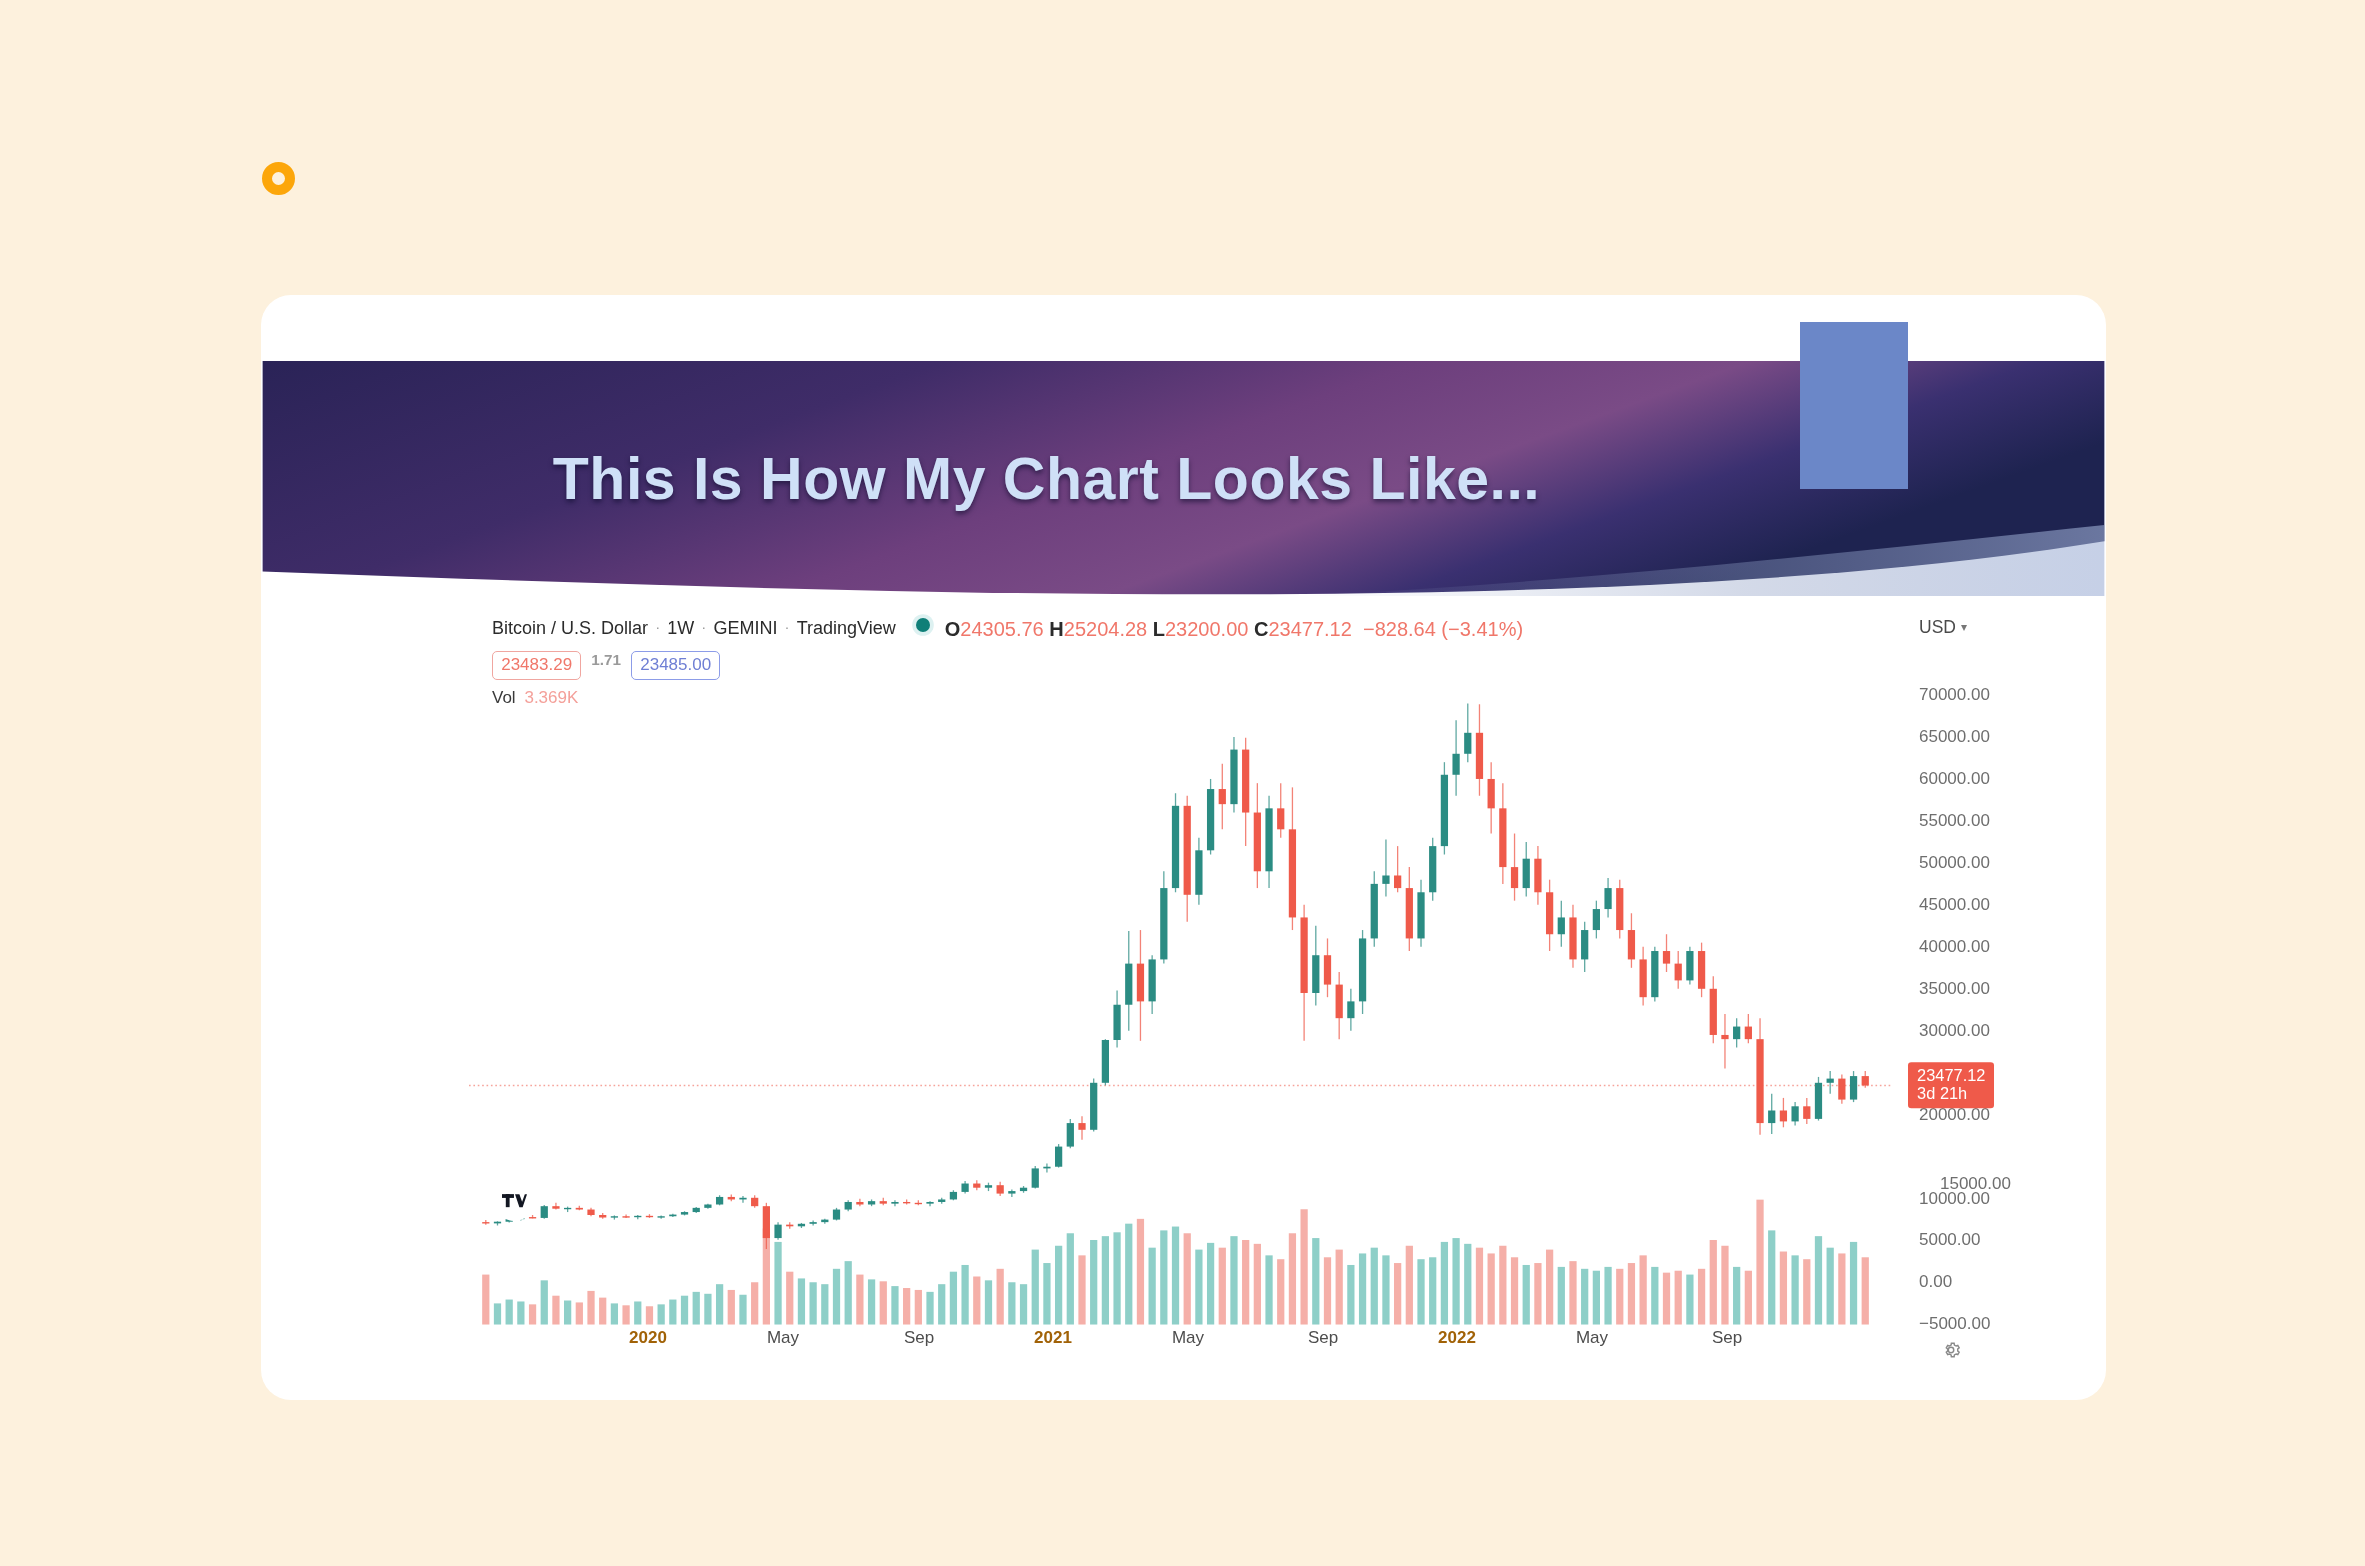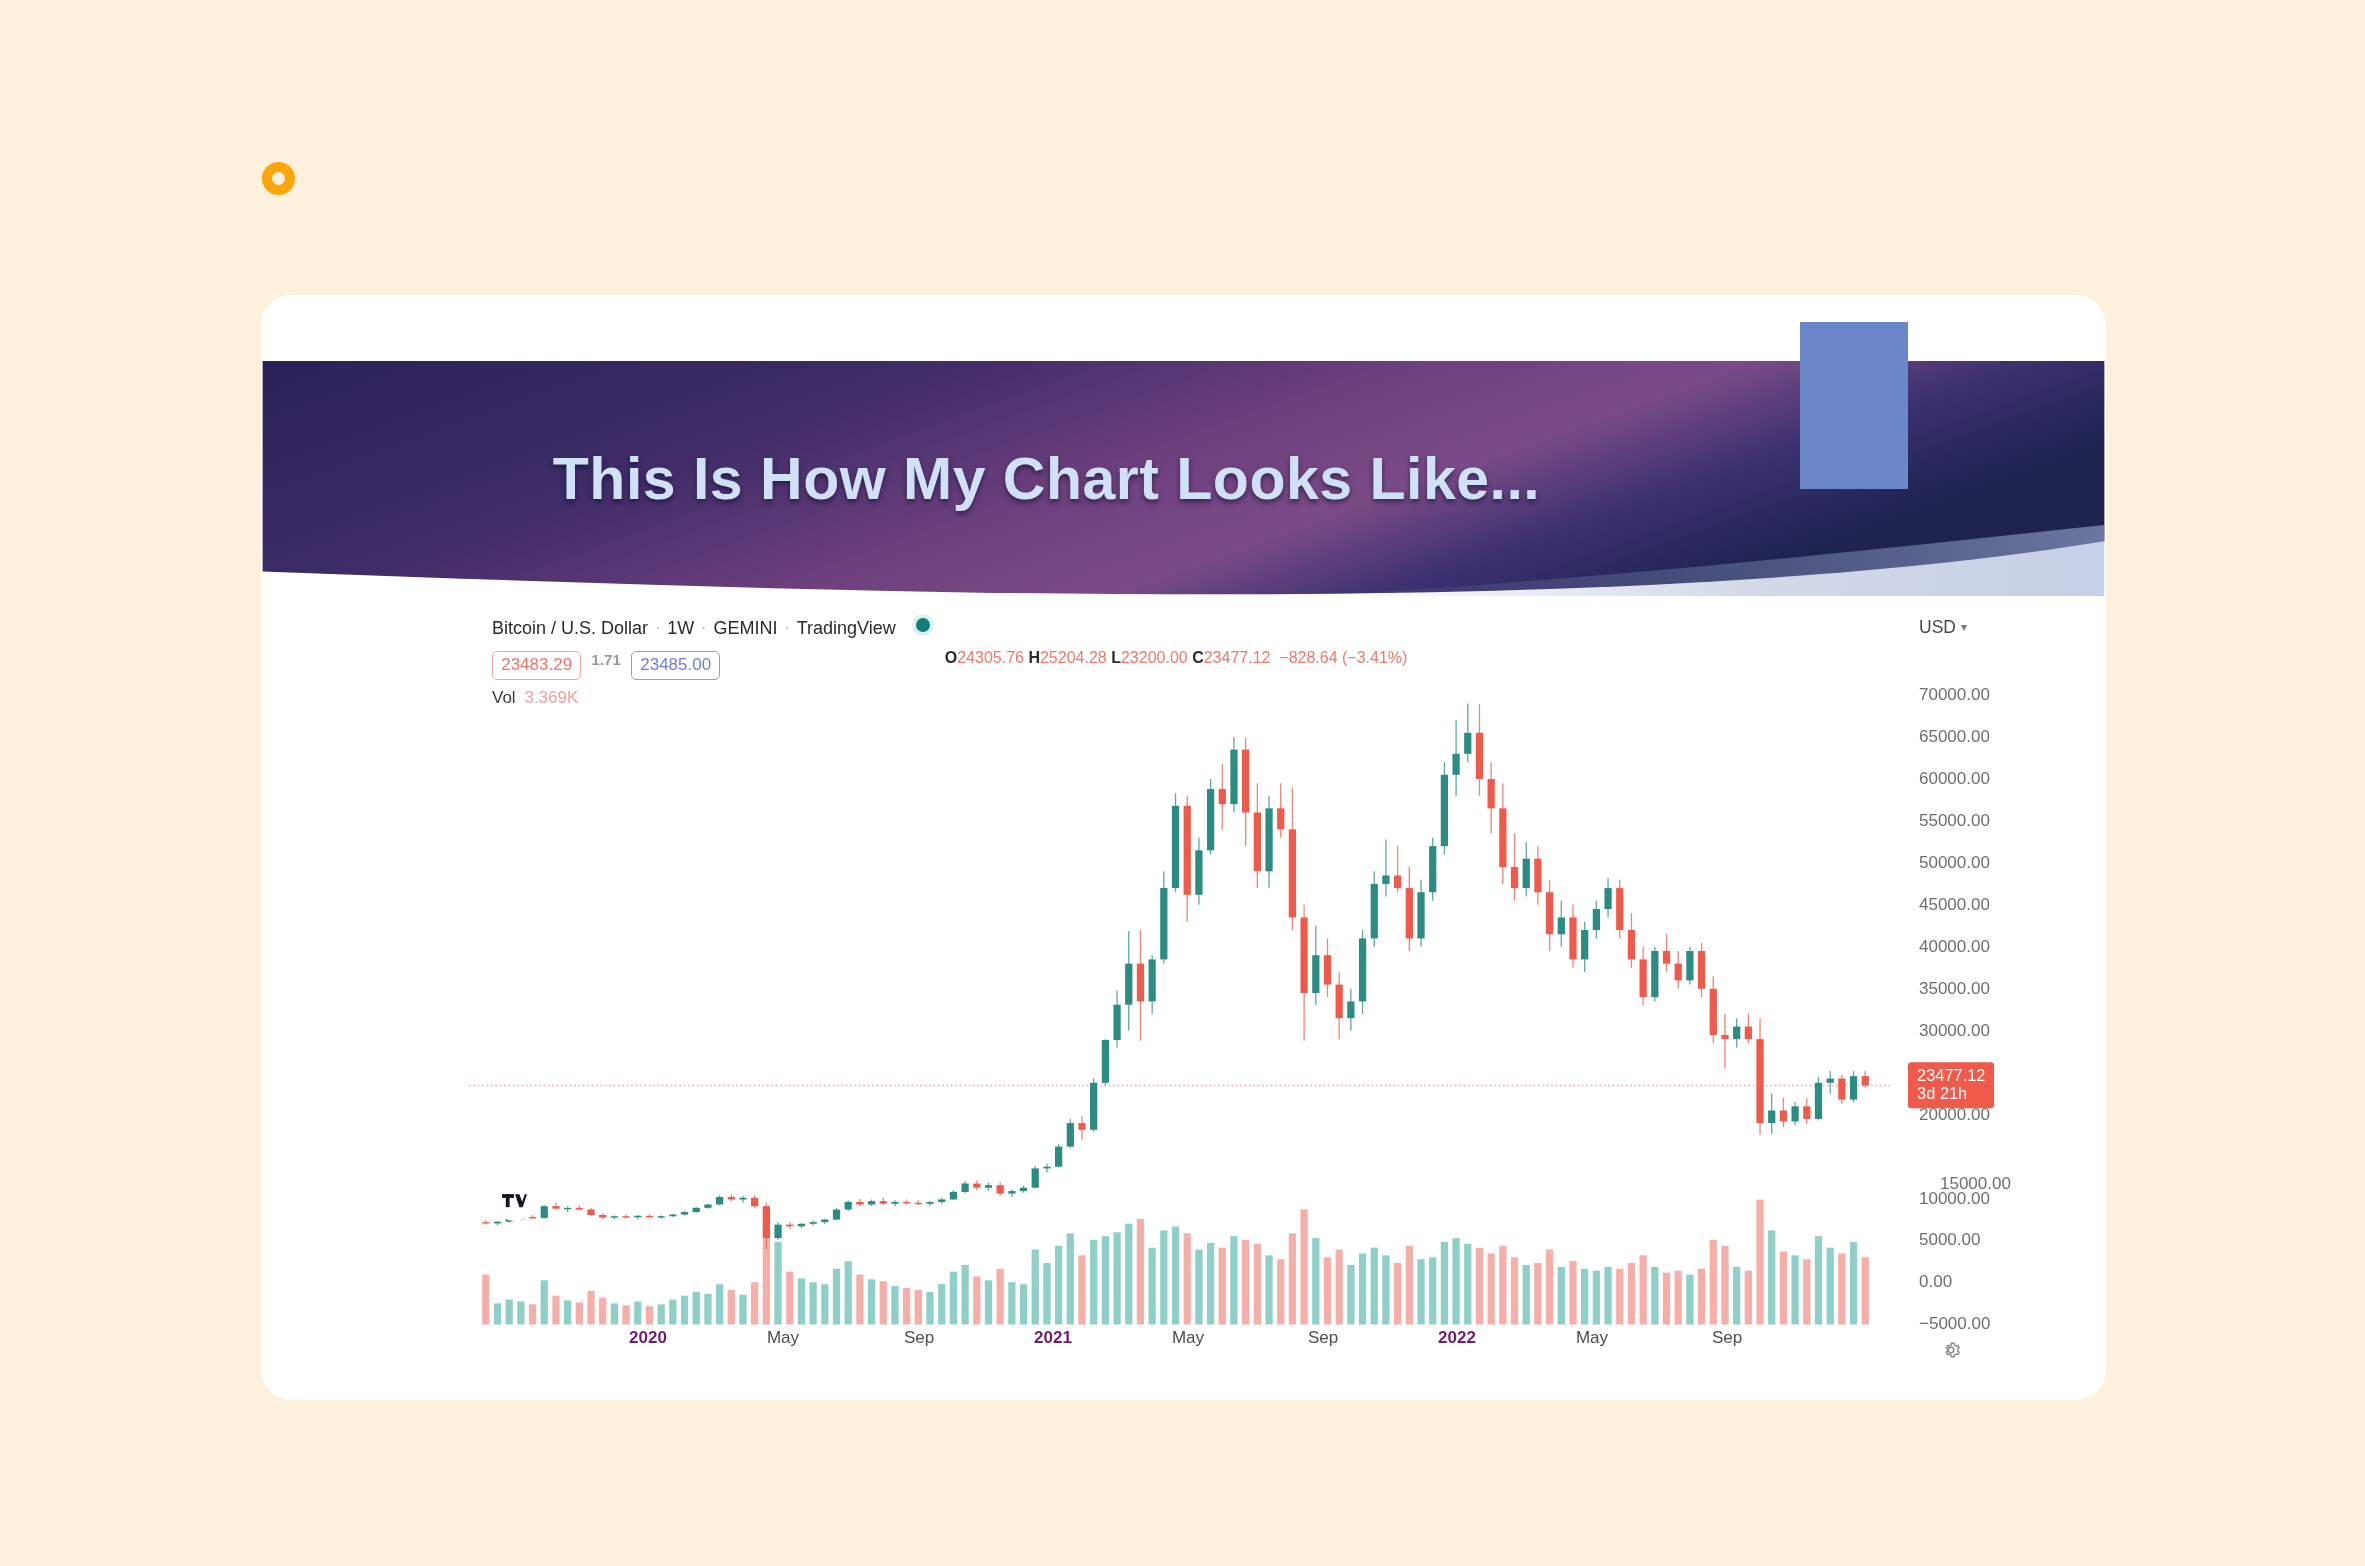--- a/index.html
+++ b/index.html
@@ -70,21 +70,21 @@
     position: absolute; left: 23px; top: 0;
     display: flex; gap: 7.1px;
     font-size: 18px; color: #2b2b2b; white-space: nowrap;
   }
   .ticker-line .sep { color: #9b9b9b; font-size: 15px; }
   .tv-dot {
     width: 14.2px; height: 14.2px; border-radius: 50%;
     background: #0f7f78; box-shadow: 0 0 0 3.8px rgba(120,200,200,0.25);
     margin: 0 7.7px 0 13px;
   }
-  .ohlc { font-size: 16px; color: #f0776a; letter-spacing: 0px; margin-top: 31px; }
+  .ohlc { font-size: 20px; color: #f0776a; letter-spacing: 0px; }
   .ohlc .lbl { color: #2b2b2b; font-weight: bold; }
 
   .quote-row {
     position: absolute; left: 23px; top: 33px;
     display: flex; align-items: flex-start; gap: 10px;
   }
   .pill {
     border: 1.1px solid #f0a6a0; border-radius: 5px;
     padding: 3.3px 8.2px; font-size: 17px; color: #f0776a;
   }
@@ -128,21 +128,21 @@
   
   .x-axis {
     position: absolute; left: 0; top: 710px;
     width: 1424px; height: 33px;
   }
   .x-lbl {
     position: absolute; top: 0;
     font-size: 17px; color: #4d4d4d;
     transform: translateX(-50%); white-space: nowrap;
   }
-  .x-lbl.bold { font-weight: bold; color: #701a75; }
+  .x-lbl.bold { font-weight: bold; color: #a16207; }
 
   .plot-svg { position: absolute; left: 0; top: 0; }
 
   .tv-logo {
     position: absolute; left: 26px; top: 564px;
     width: 39px; height: 39px; border-radius: 50%;
     background: #ffffff;
     display: flex; align-items: center; justify-content: center;
   }
 </style>

